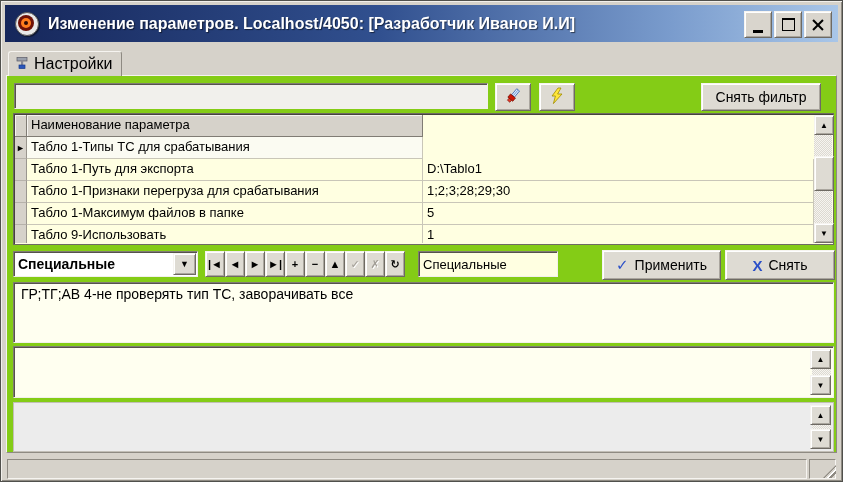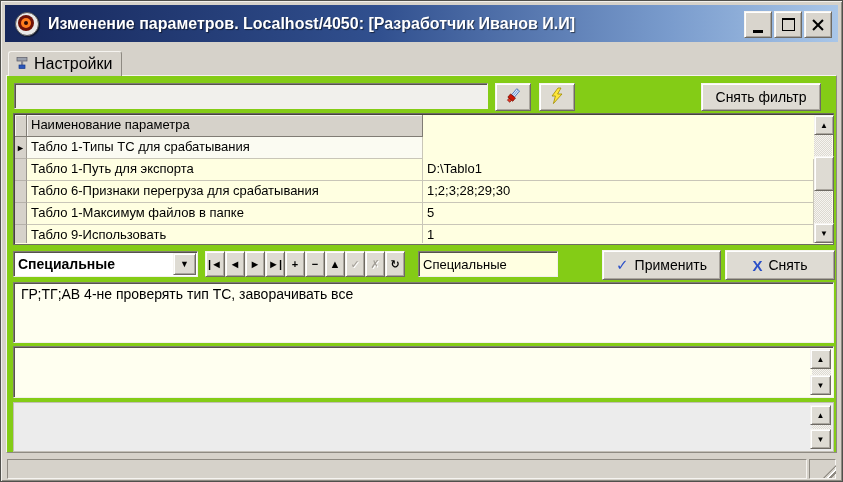--- a/index.html
+++ b/index.html
@@ -189,21 +189,21 @@
           <div class="g-ind">►</div>
           <div class="g-cell c-name">Табло 1-Типы ТС для срабатывания</div>
         </div>
         <div class="g-row">
           <div class="g-ind"></div>
           <div class="g-cell c-name">Табло 1-Путь для экспорта</div>
           <div class="g-cell c-val">D:\Tablo1</div>
         </div>
         <div class="g-row">
           <div class="g-ind"></div>
-          <div class="g-cell c-name">Табло 6-Признаки перегруза для срабатывания</div>
+          <div class="g-cell c-name">Табло 1-Признаки перегруза для срабатывания</div>
           <div class="g-cell c-val">1;2;3;28;29;30</div>
         </div>
         <div class="g-row">
           <div class="g-ind"></div>
           <div class="g-cell c-name">Табло 1-Максимум файлов в папке</div>
           <div class="g-cell c-val">5</div>
         </div>
         <div class="g-row">
           <div class="g-ind"></div>
           <div class="g-cell c-name">Табло 9-Использовать</div>

